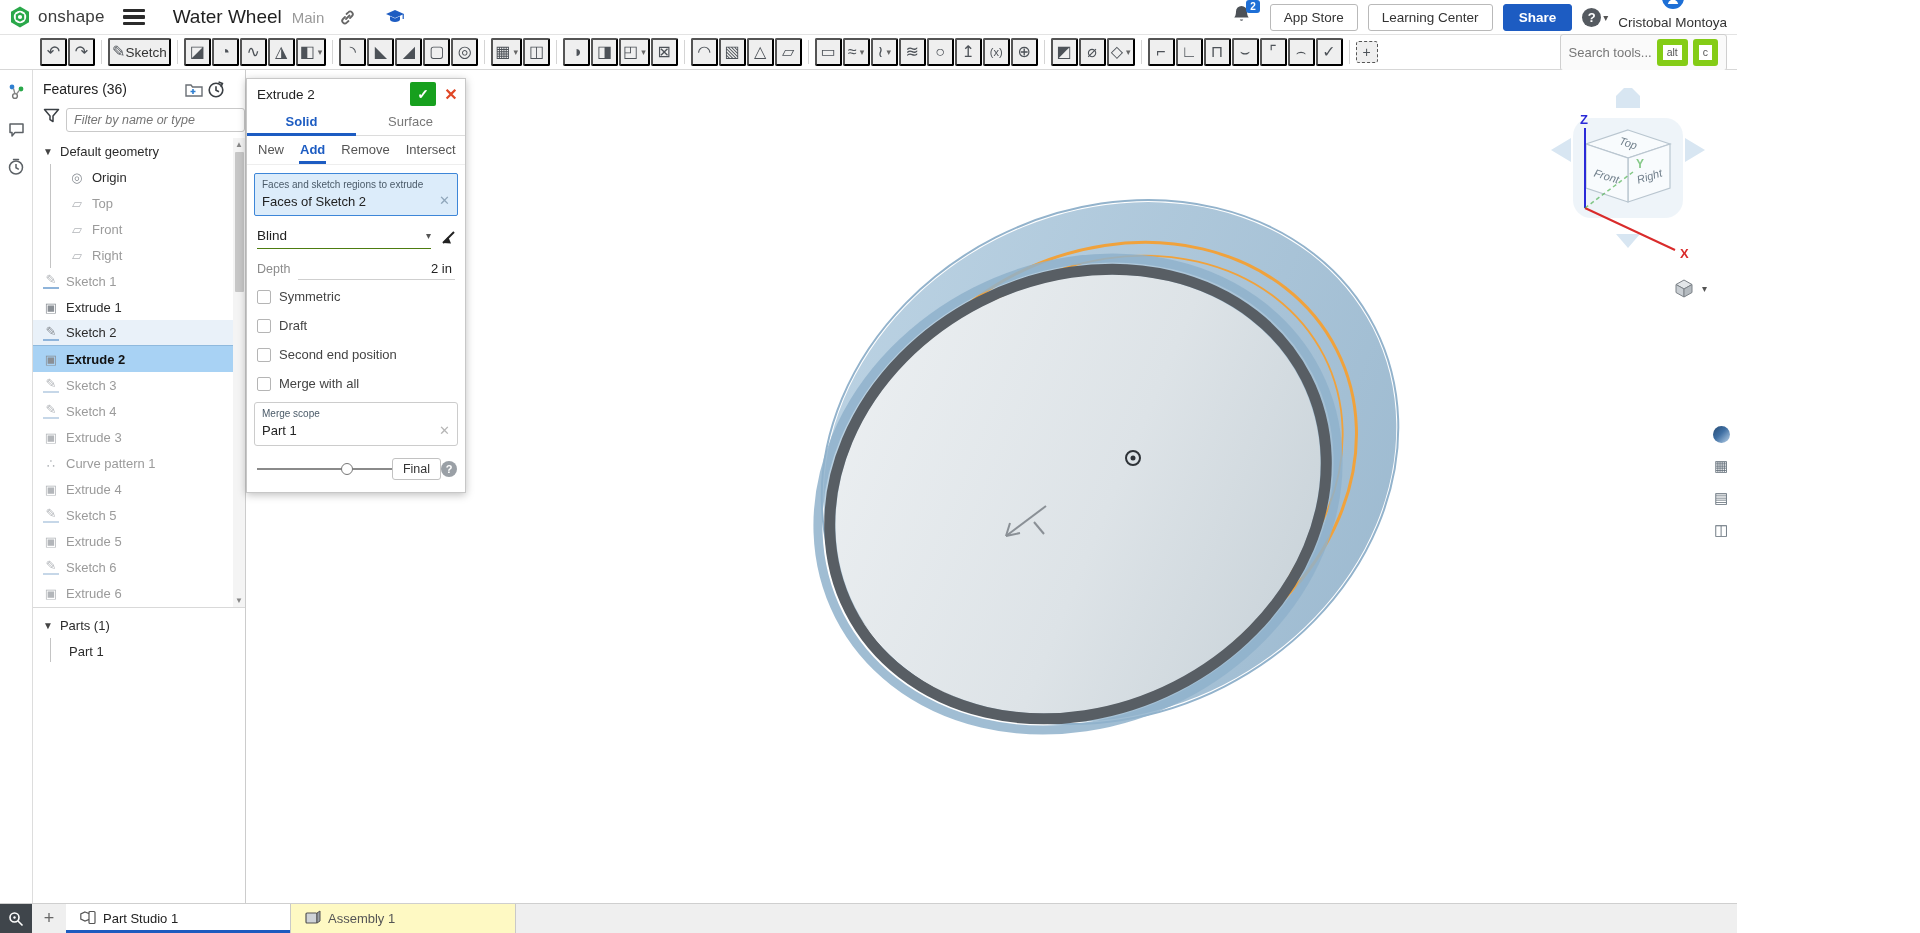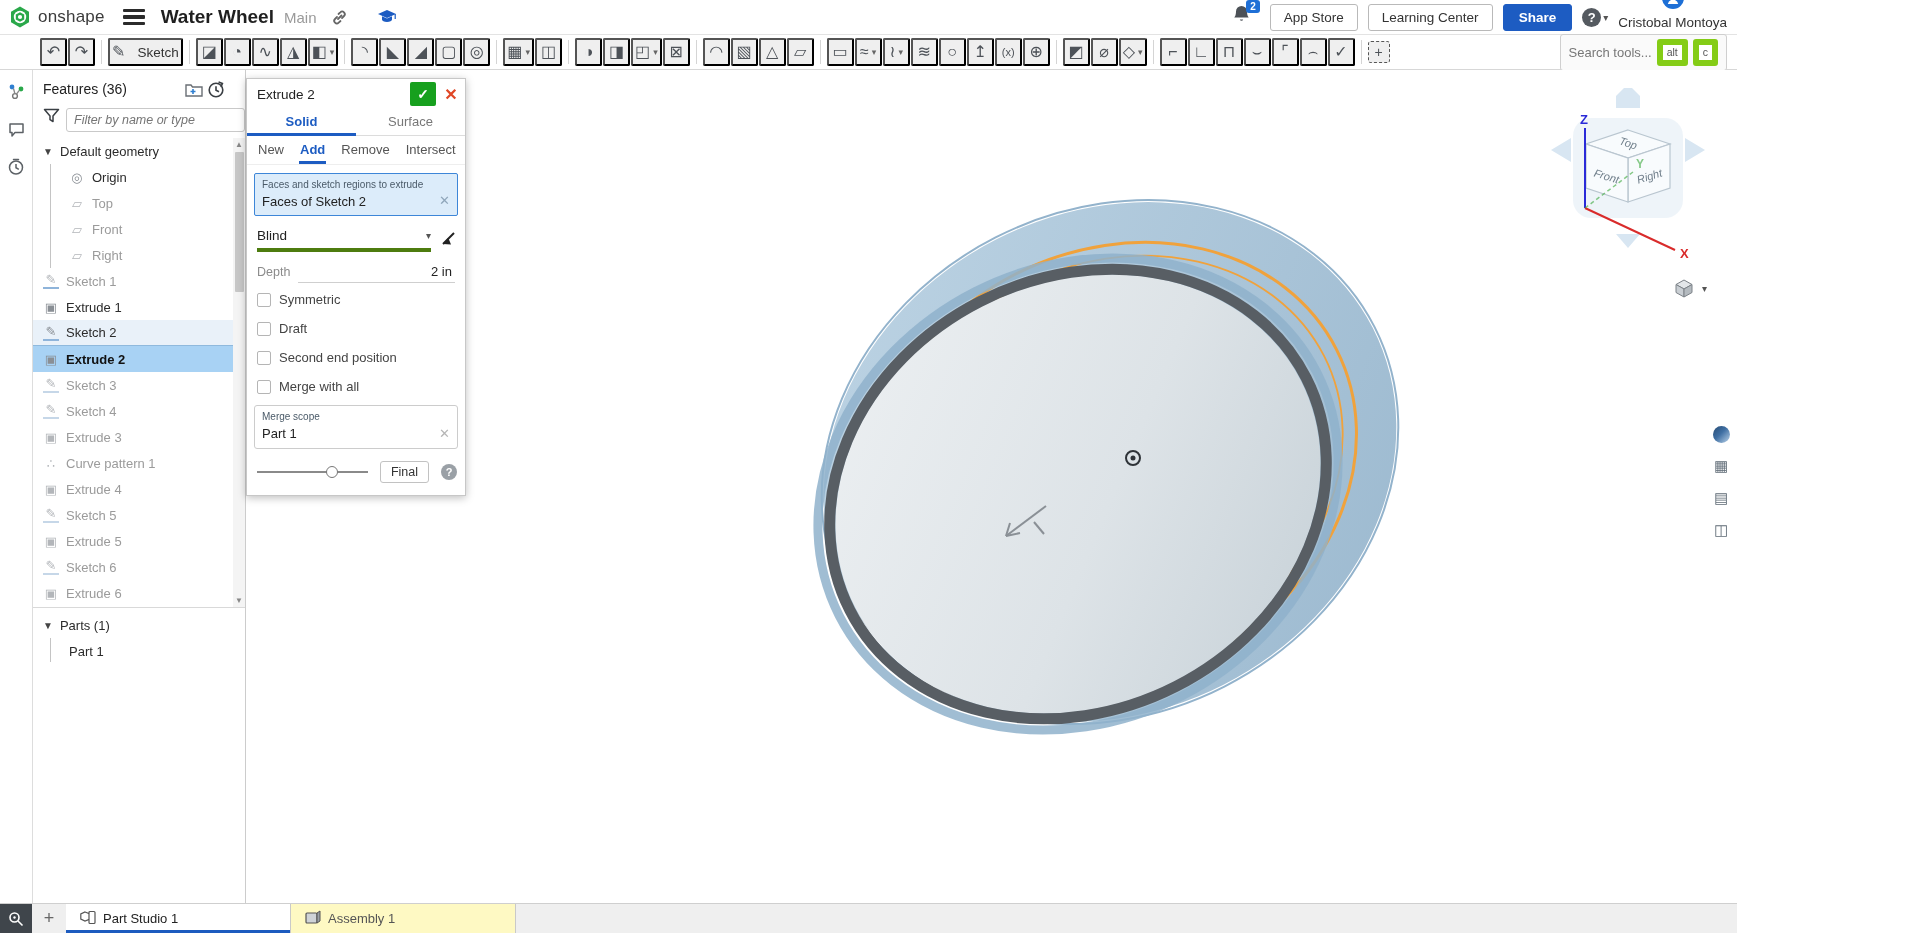--- a/index.html
+++ b/index.html
@@ -7,38 +7,38 @@
   body { font-family:"Liberation Sans", sans-serif; font-size:13px; color:#333; background:#fff; }
   .app { width:1737px; height:933px; display:flex; flex-direction:column; position:relative; }
 
   
   .header { height:34px; display:flex; align-items:center; padding:0 10px 0 8px; background:#fff; }
   .header-left { display:flex; align-items:center; gap:10px; flex:1; }
   .logo { display:flex; align-items:center; gap:6px; }
   .logo-text { font-size:17px; color:#3c3c3c; letter-spacing:.2px; }
   .hamburger { width:22px; height:16px; display:flex; flex-direction:column; justify-content:space-between; cursor:pointer; margin-left:8px;}
   .hamburger span { height:3.2px; background:#2b2b2b; border-radius:1px; }
-  .doc-title { font-size:19px; font-weight:bold; color:#1f1f1f; margin-left:6px; }
+  .doc-title { font-size:19px; font-weight:normal; color:#1f1f1f; margin-left:18px; }
   .branch { font-size:15px; color:#9a9a9a; }
   .hicon { display:flex; align-items:center; justify-content:center; width:26px; height:26px; cursor:pointer; }
   .header-right { display:flex; align-items:center; gap:10px; }
   .bell-wrap { position:relative; width:28px; height:26px; }
   .badge { position:absolute; top:-4px; right:0px; background:#1e6fd6; color:#fff; font-size:10px; font-weight:bold; padding:1px 4px; border-radius:3px; }
   .hbtn { border:1px solid #b9b9b9; background:#fff; border-radius:3px; padding:5px 13px; font-size:13.5px; color:#333; cursor:pointer; }
   .share-btn { background:#1d5cc2; border:1px solid #1d5cc2; color:#fff; font-weight:bold; border-radius:3px; padding:5px 15px; font-size:13.5px; cursor:pointer; }
   .help-circle { width:19px; height:19px; border-radius:50%; background:#555a60; color:#fff; font-weight:bold; font-size:13px; display:flex; align-items:center; justify-content:center; }
   .caret { font-size:10px; color:#555; margin-left:2px; }
   .avatar { width:22px; height:22px; border-radius:50%; background:#1d6fd6; display:flex; align-items:center; justify-content:center; }
   .user-name { font-size:13.5px; color:#333; }
 
   
   .toolbar { height:36px; border-top:1px solid #e3e3e3; border-bottom:1px solid #d7d7d7; display:flex; align-items:center; padding:0 6px 0 40px; background:#fff; gap:1px; }
   .tb-btn { display:flex; align-items:center; justify-content:center; min-width:27px; height:28px; border-radius:2px; cursor:pointer; color:#4d5258; font-size:16px; padding:0 2px; }
   .tb-glyph { display:inline-block; line-height:1; }
-  .tb-label { font-size:13.5px; color:#333; margin-left:12px; }
+  .tb-label { font-size:13.5px; color:#333; margin-left:0; }
   .tb-caret { font-size:9px; color:#666; margin-left:3px; }
   .tb-div { width:1px; height:24px; background:#d5d5d5; margin:0 5px; }
   .tb-frame { border:1.5px dashed #555; border-radius:3px; width:22px; height:22px; min-width:22px; font-size:14px; }
   .tb-spacer { flex:1; }
   .search-tools { display:flex; align-items:center; gap:5px; border:1px solid #cfcfcf; background:#fafafa; border-radius:3px; padding:4px 8px; cursor:text; margin-right:4px; }
   .search-tools .st-text { color:#777; font-size:13px; }
   .kbd { border:6px solid #84cc16; background:#fff; border-radius:3px; font-size:10.5px; color:#555; padding:0 4px; line-height:15px; }
 
   
   .main { flex:1; display:flex; min-height:0; }
@@ -95,31 +95,31 @@
   .dlg-tab.active::after { content:""; position:absolute; left:0; right:0; bottom:-1px; height:3px; background:#1d5cc2; }
   .dlg-modes { display:flex; padding:0 10px; gap:14px; border-bottom:1px solid #eee; }
   .dlg-mode { padding:6px 1px 7px; font-size:13px; color:#555; cursor:pointer; position:relative; }
   .dlg-mode.active { color:#1d5cc2; font-weight:bold; }
   .dlg-mode.active::after { content:""; position:absolute; left:0; right:0; bottom:0; height:3px; background:#1d5cc2; }
   .sel-box { margin:8px 7px 6px; background:#dcecfa; border:1px solid #3d86d8; border-radius:2px; padding:5px 7px 6px; position:relative; }
   .sel-label { font-size:10px; color:#4a5a68; margin-bottom:4px; }
   .sel-value { font-size:13px; color:#222; }
   .sel-x { position:absolute; right:7px; bottom:7px; color:#8fa6ba; font-size:13px; cursor:pointer; }
   .end-row { display:flex; align-items:center; padding:6px 8px 2px 10px; }
-  .end-select { flex:1; display:flex; align-items:center; border-bottom:4px solid #4d7c0f; padding-bottom:5px; cursor:pointer; }
+  .end-select { flex:1; display:flex; align-items:center; border-bottom:1px solid #4d7c0f; padding-bottom:5px; cursor:pointer; }
   .end-select .end-text { flex:1; font-size:13.5px; color:#222; }
   .flip-btn { width:26px; display:flex; justify-content:flex-end; cursor:pointer; }
   .depth-row { display:flex; align-items:baseline; padding:8px 10px 2px; }
   .depth-label { font-size:12.5px; color:#8b8b8b; margin-right:8px; }
   .depth-input { flex:1; border-bottom:1px solid #cfcfcf; text-align:right; font-size:13px; color:#222; padding:2px 3px 3px; cursor:text; }
   .cb-row { display:flex; align-items:center; gap:8px; padding:7px 10px; cursor:pointer; }
   .cb-box { width:14px; height:14px; border:1px solid #b5b5b5; border-radius:2px; background:#fff; }
   .cb-label { font-size:13px; color:#444; }
   .merge-box { margin:4px 7px 8px; border:1px solid #ccc; border-radius:3px; padding:5px 7px 7px; position:relative; }
-  .dlg-bottom { display:flex; align-items:center; padding:4px 8px 12px 10px; gap:12px; }
+  .dlg-bottom { display:flex; align-items:center; padding:4px 8px 12px 10px; gap:0; }
   .slider { flex:1; position:relative; height:14px; cursor:pointer; }
   .slider .track { position:absolute; left:0; right:0; top:6px; height:2px; background:#8a8a8a; }
   .slider .thumb { position:absolute; top:1px; width:12px; height:12px; border-radius:50%; background:#fff; border:1.5px solid #777; }
   .final-btn { border:1px solid #c2c2c2; border-radius:3px; background:#fff; padding:3px 10px; font-size:12.5px; color:#333; cursor:pointer; }
   .q-circle { width:16px; height:16px; border-radius:50%; background:#9aa0a6; color:#fff; font-size:11px; font-weight:bold; display:flex; align-items:center; justify-content:center; }
   .list-toggle { position:absolute; left:6px; top:396px; width:24px; height:22px; border:1px solid #c5c5c5; border-radius:3px; background:#fff; display:flex; align-items:center; justify-content:center; cursor:pointer; z-index:4; }
 
   
   .viewcube { position:absolute; top:18px; right:14px; width:190px; height:178px; }
   .cube-menu { position:absolute; top:208px; right:30px; display:flex; align-items:center; gap:5px; cursor:pointer; }

